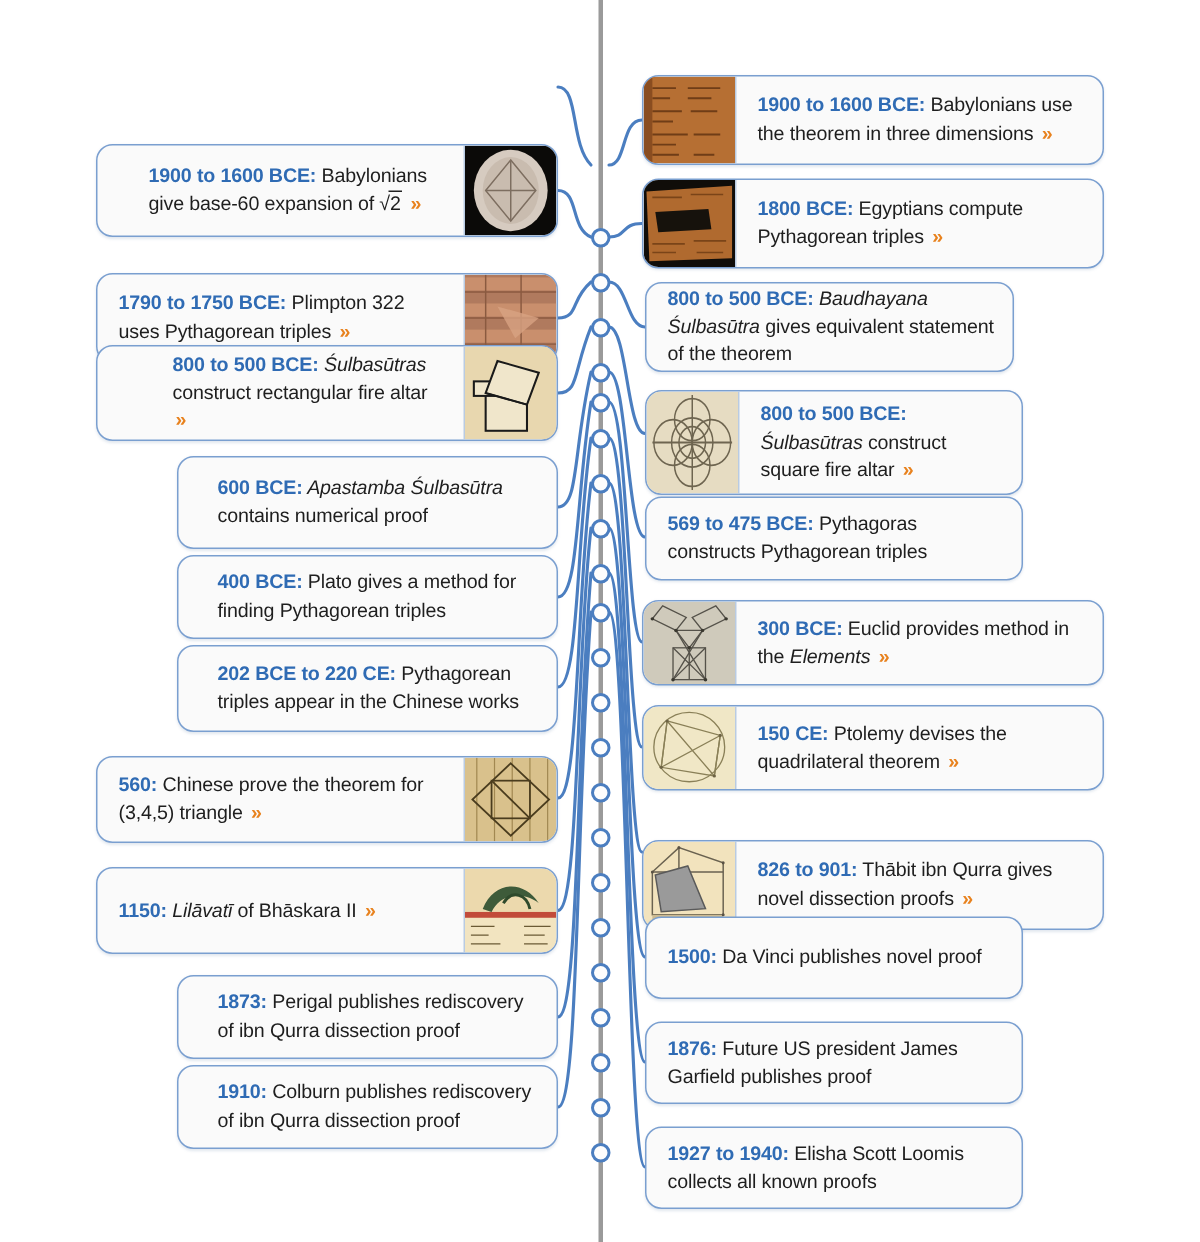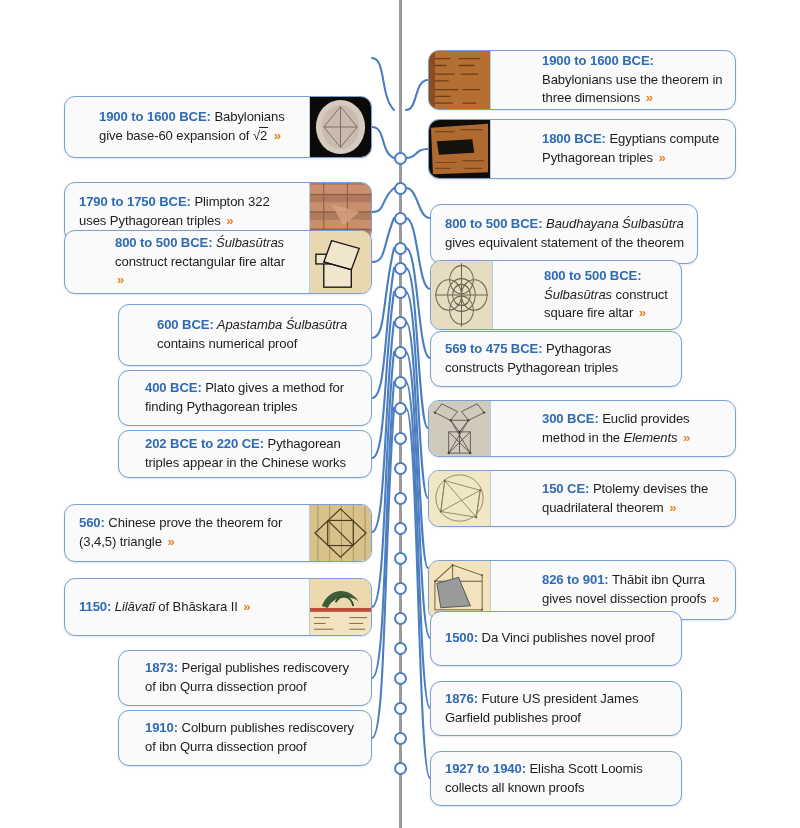--- a/index.html
+++ b/index.html
@@ -56,21 +56,21 @@
     display: flex;
     align-items: stretch;
     background: #fafafa;
     border: 1.4px solid #7a9fd0;
     border-radius: 11px;
     box-shadow: 0 1px 2px rgba(90,120,160,.18);
     overflow: hidden;
     z-index: 3;
   }
   .card.img-right { flex-direction: row; }
-  .card.img-left  { flex-direction: row; gap: 37px; }
+  .card.img-left  { flex-direction: row; }
 
   .card-text {
     flex: 1 1 auto;
     display: flex;
     align-items: center;
     padding: 8px 12px 8px 14px;
     font-size: 13.1px;
     line-height: 1.42;
     color: #1e1e1e;
     letter-spacing: -0.1px;
@@ -200,37 +200,37 @@
         <g stroke="#1a1a1a" stroke-width="1.4" fill="#f0e6cb">
           <rect x="14" y="32" width="28" height="26"></rect>
           <rect x="6" y="24" width="34" height="10"></rect>
           <path d="M22 10 L50 18 L42 40 L14 32 Z"></path>
         </g>
         <path d="M14 32 L42 40" stroke="#1a1a1a" stroke-width="1.2" fill="none"></path>
       </svg>
     </div>
   </div>
 
-  <div class="card pad-indent" style="left:118px; top:304px; width:254px; height:62px;padding-left:12px;">
+  <div class="card pad-indent" style="left:118px; top:304px; width:254px; height:62px;">
     <div class="card-text">
       <span>
         <span class="date">600 BCE:</span><span class="it"> Apastamba Śulbasūtra</span><span> contains numerical proof</span>
       </span>
     </div>
   </div>
 
   <div class="card pad-indent" style="left:118px; top:370px; width:254px; height:56px;">
     <div class="card-text">
       <span>
         <span class="date">400 BCE:</span><span> Plato gives a method for finding Pythagorean triples</span>
       </span>
     </div>
   </div>
 
-  <div class="card pad-indent" style="left:118px; top:430px; width:254px; height:48px;">
+  <div class="card pad-indent" style="left:118px; top:430px; width:254px; height:58px;">
     <div class="card-text">
       <span>
         <span class="date">202 BCE to 220 CE:</span><span> Pythagorean triples appear in the Chinese works</span>
       </span>
     </div>
   </div>
 
   <div class="card img-right" style="left:64px; top:504px; width:308px; height:58px;">
     <div class="card-text">
       <span>
@@ -317,21 +317,21 @@
         </g>
       </svg>
     </div>
     <div class="card-text">
       <span>
         <span class="date">1800 BCE:</span><span> Egyptians compute Pythagorean triples </span><span class="arrow">»</span>
       </span>
     </div>
   </div>
 
-  <div class="card" style="left:430px; top:204px; width:268px; height:60px;">
+  <div class="card" style="left:430px; top:188px; width:246px; height:60px;">
     <div class="card-text">
       <span>
         <span class="date">800 to 500 BCE:</span><span class="it"> Baudhayana Śulbasūtra</span><span> gives equivalent statement of the theorem</span>
       </span>
     </div>
   </div>
 
   <div class="card img-left" style="left:430px; top:260px; width:252px; height:70px;">
     <div class="thumb">
       <svg viewBox="0 0 62 58" preserveAspectRatio="none">

